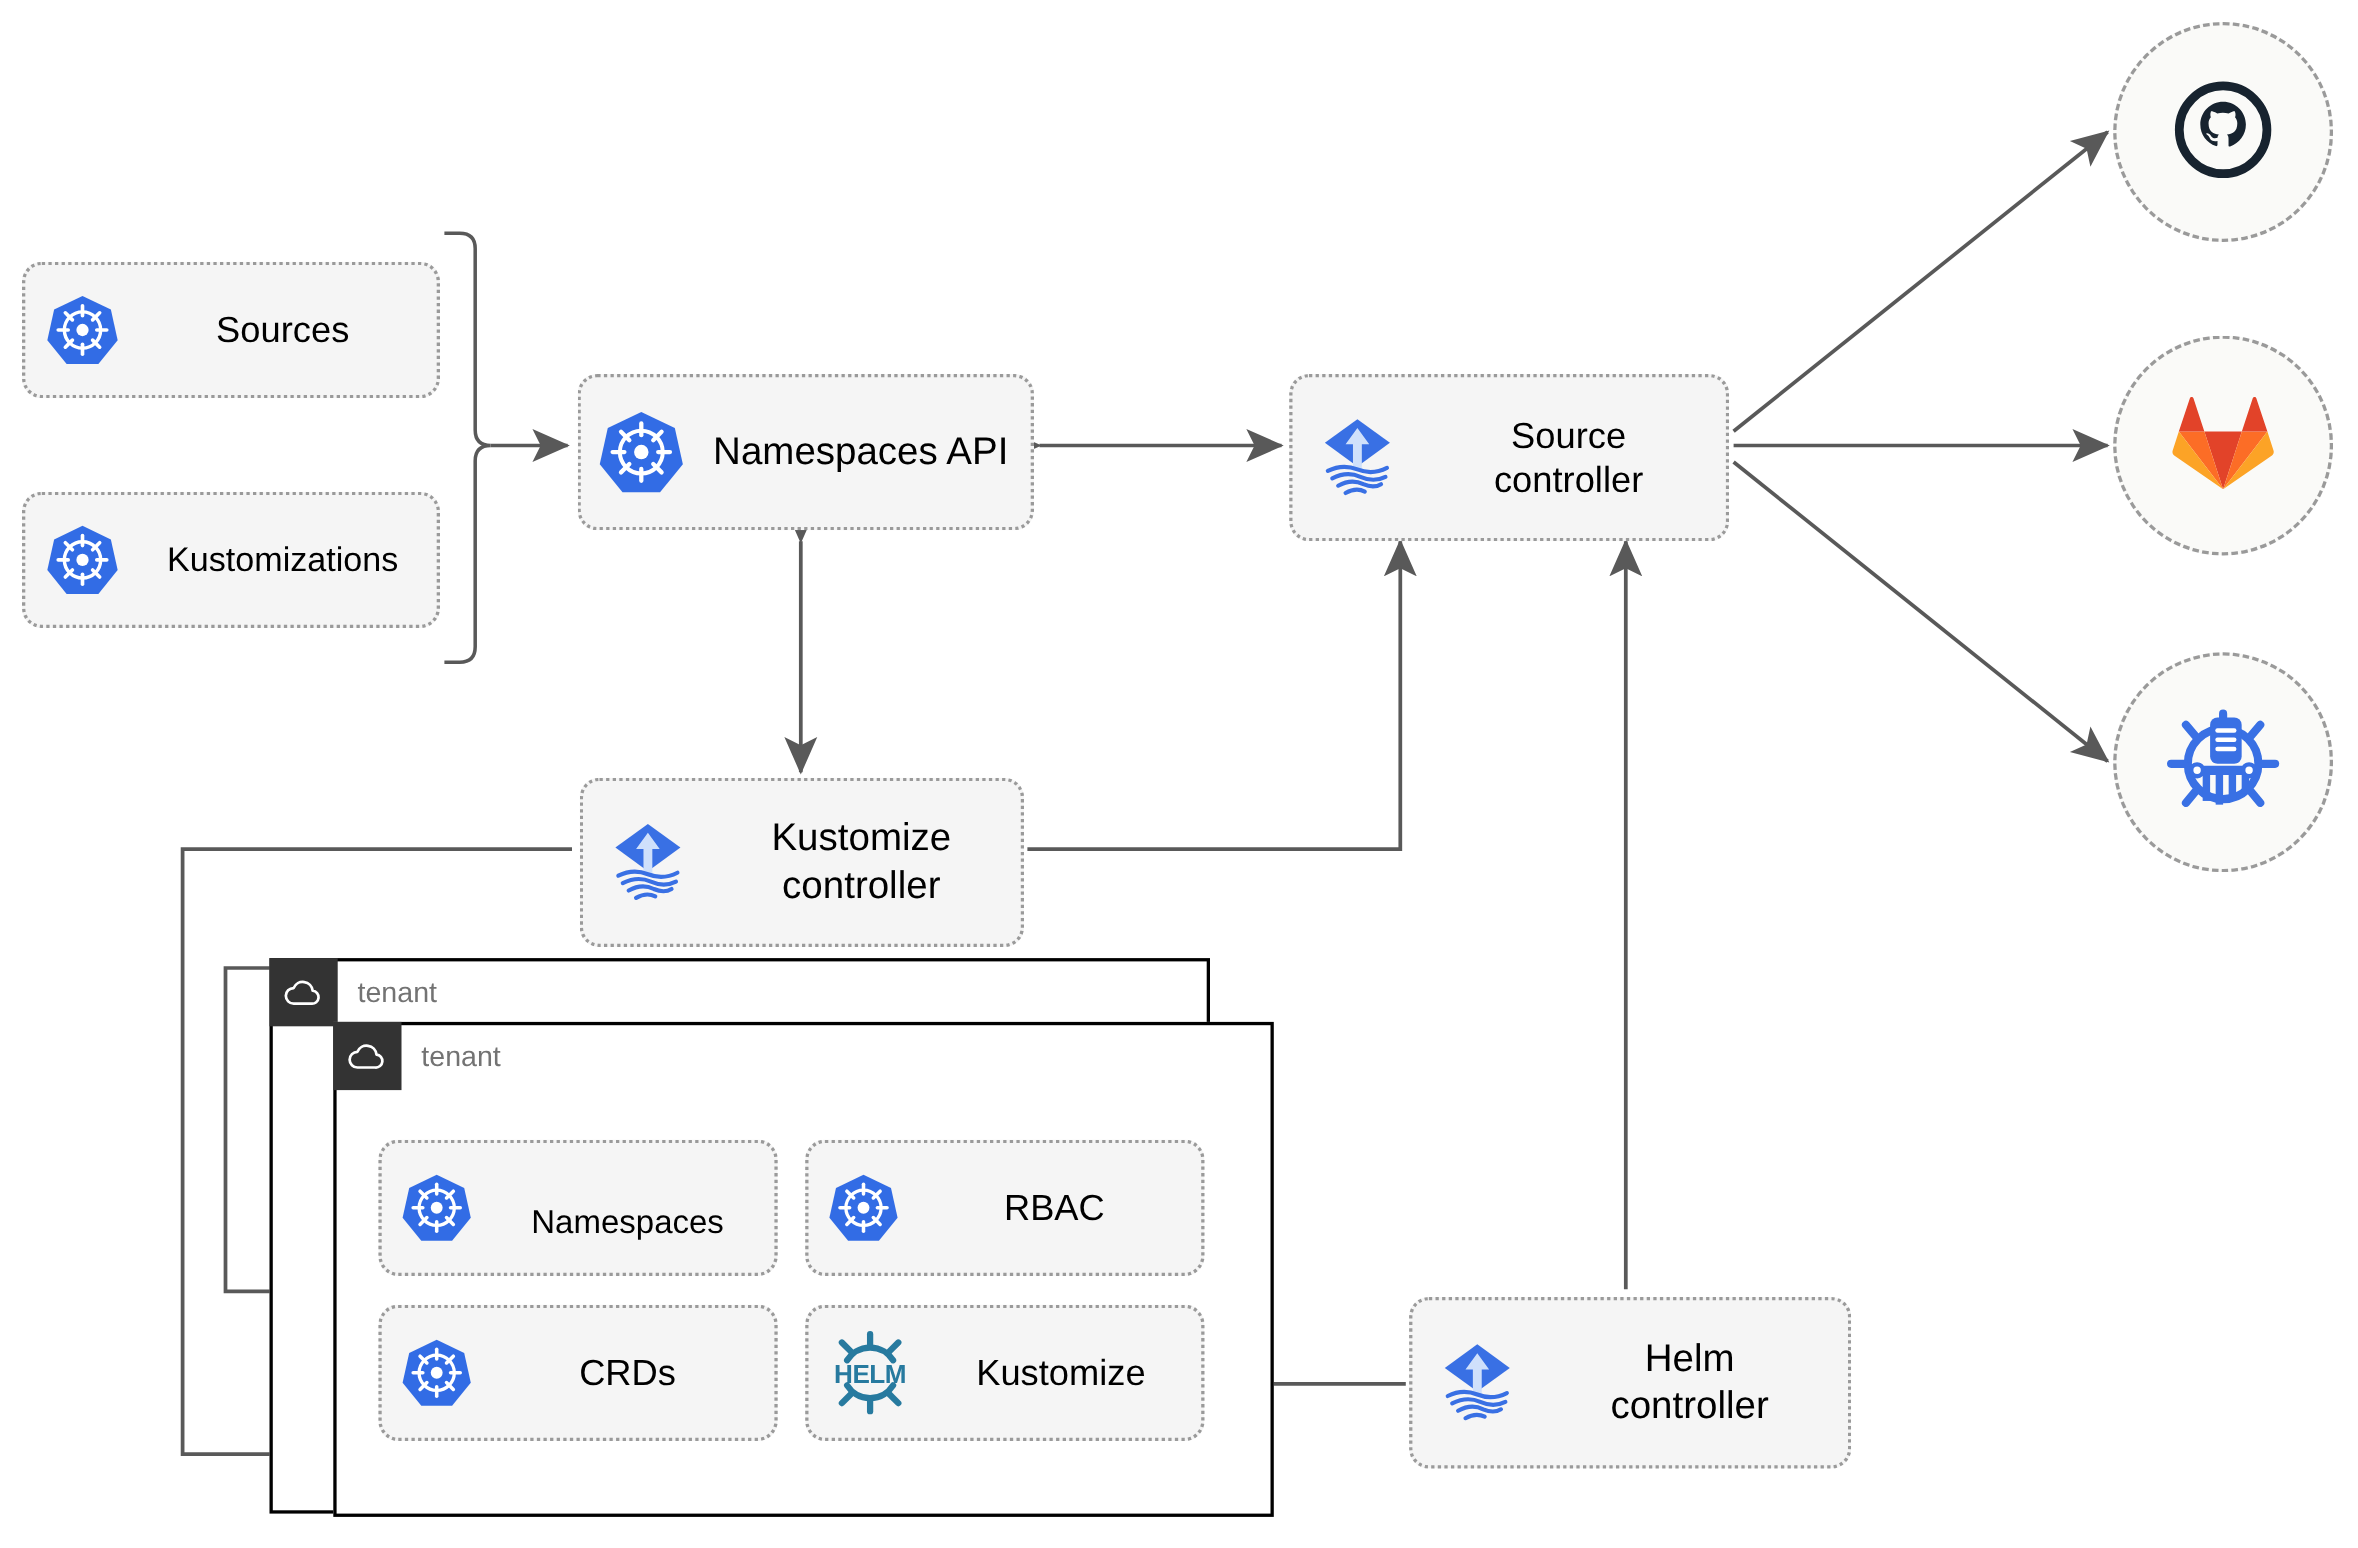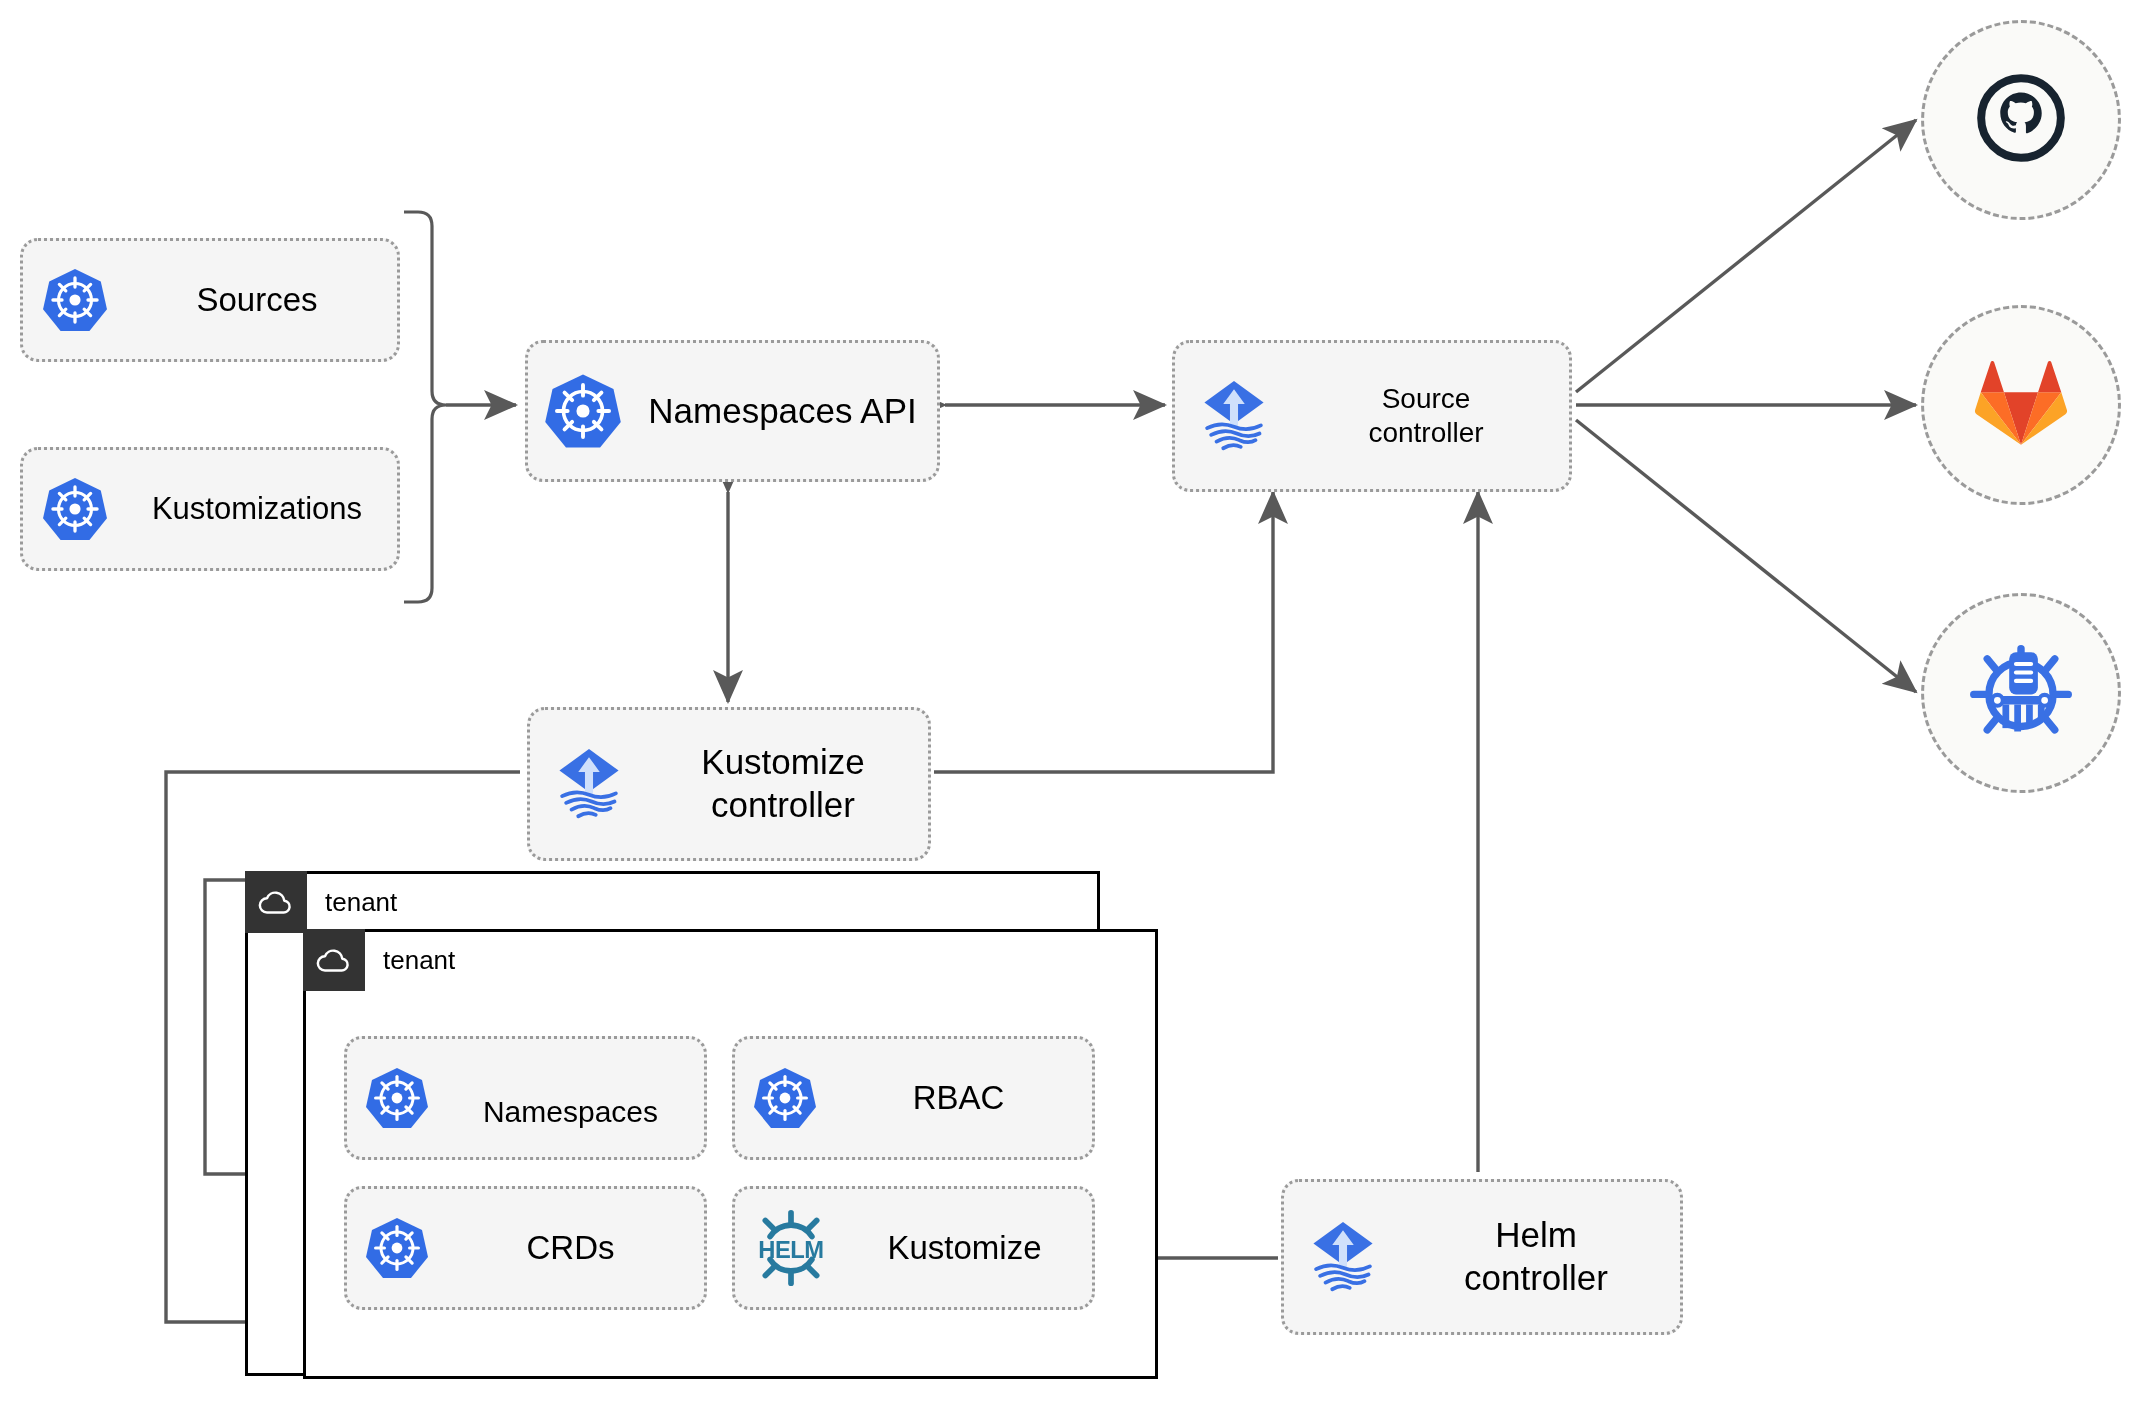--- a/index.html
+++ b/index.html
@@ -12,21 +12,21 @@
         display:flex;align-items:center;}
   .node .ico{flex:0 0 auto;display:flex;align-items:center;justify-content:center;}
   .node .lbl{flex:1 1 auto;text-align:center;color:#000;line-height:1.22;
              white-space:pre-line;padding-right:10px;}
 
   .tenant{position:absolute;box-sizing:border-box;background:#ffffff;
           border:3px solid #000;}
   .tenant .hdr{position:absolute;left:-3px;top:-3px;display:flex;align-items:center;}
   .tenant .hdrbadge{width:62px;height:62px;background:#333333;
                     display:flex;align-items:center;justify-content:center;}
-  .tenant .hdrtxt{font-size:26px;color:#000000;padding-left:18px;}
+  .tenant .hdrtxt{font-size:26px;color:#737373;padding-left:18px;}
 
   .circ{position:absolute;box-sizing:border-box;border-radius:50%;
         background:#fafaf8;border:3px dashed #9a9a9a;
         display:flex;align-items:center;justify-content:center;}
 </style>
 </head>
 <body>
 
 <div id="stage">
 
@@ -144,21 +144,21 @@
         <path d="M32 6 L54 22 L32 38 L10 22 Z" fill="#3970e4"></path>
         <path d="M32 12 L40 23 L35 23 L35 40 L29 40 L29 23 L24 23 Z" fill="#cfe0fb"></path>
         <g stroke="#3970e4" stroke-width="2.8" fill="none" stroke-linecap="round">
           <path d="M12 41 Q22 36 32 40 Q42 44 52 39"></path>
           <path d="M15 46 Q25 41 34 45 Q43 49 51 45"></path>
           <path d="M19 51 Q28 46 36 50 Q43 53 48 50"></path>
           <path d="M24 56 Q31 52 37 55"></path>
         </g>
       </svg>
     </span>
-    <span class="lbl" style="font-size:28px;">Source
+    <span class="lbl" style="font-size:33px;">Source
 controller</span>
   </div>
 
   <div class="node" style="left:527px;top:707px;width:404px;height:154px;">
     <span class="ico" style="width:118px;">
       <svg width="86" height="86" viewBox="0 0 64 64">
         <path d="M32 6 L54 22 L32 38 L10 22 Z" fill="#3970e4"></path>
         <path d="M32 12 L40 23 L35 23 L35 40 L29 40 L29 23 L24 23 Z" fill="#cfe0fb"></path>
         <g stroke="#3970e4" stroke-width="2.8" fill="none" stroke-linecap="round">
           <path d="M12 41 Q22 36 32 40 Q42 44 52 39"></path>

